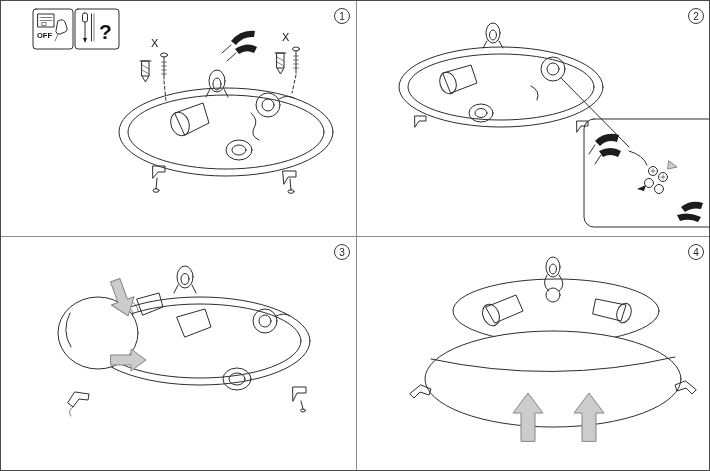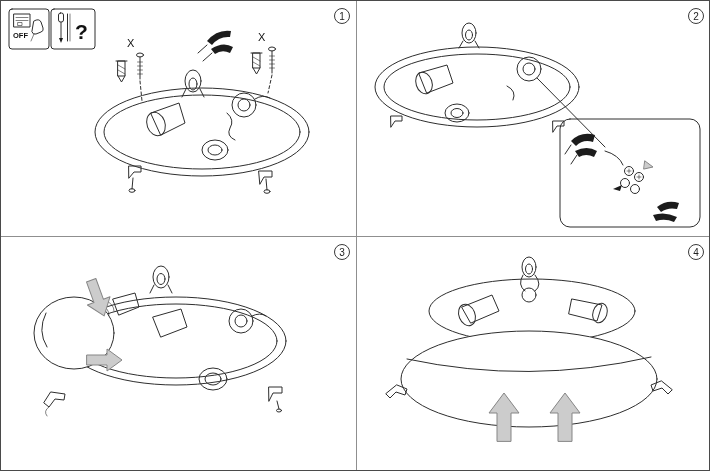--- a/index.html
+++ b/index.html
@@ -3,21 +3,21 @@
 <meta charset="utf-8">
 <style>
   * { box-sizing: border-box; }
   html,body { margin:0; padding:0; background:#ffffff; font-family:"Liberation Sans", sans-serif; }
   .sheet {
     position:relative; width:710px; height:471px; background:#fff;
     border:1px solid #4a4a4a; overflow:hidden;
   }
   .divider-v { position:absolute; left:355px; top:0; width:1px; height:471px; background:#8f8f8f; }
   .divider-h { position:absolute; top:235px; left:0; width:710px; height:1px; background:#8f8f8f; }
-  .panel { position:absolute; width:354px; height:234px; }
+  .panel { position:absolute; width:354px; height:234px;padding-left:24px; }
   #p1 { left:0; top:0; }
   #p2 { left:356px; top:0; }
   #p3 { left:0; top:236px; }
   #p4 { left:356px; top:236px; }
   .badge {
     position:absolute; width:16px; height:16px; border:1px solid #3a3a3a; border-radius:50%;
     font-size:10px; line-height:15px; text-align:center; color:#222; background:#fff; z-index:5;
   }
   svg.art { display:block; width:354px; height:234px; }
   svg.art path, svg.art rect, svg.art line, svg.art ellipse, svg.art circle, svg.art polyline {

